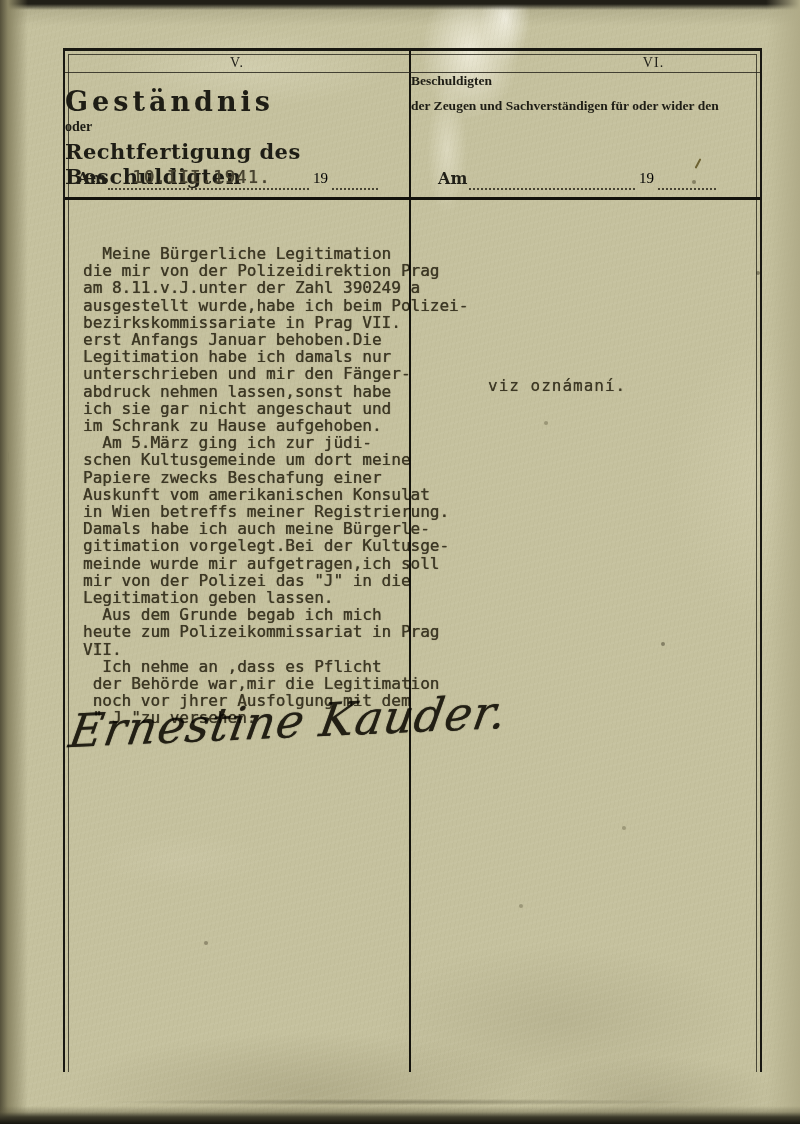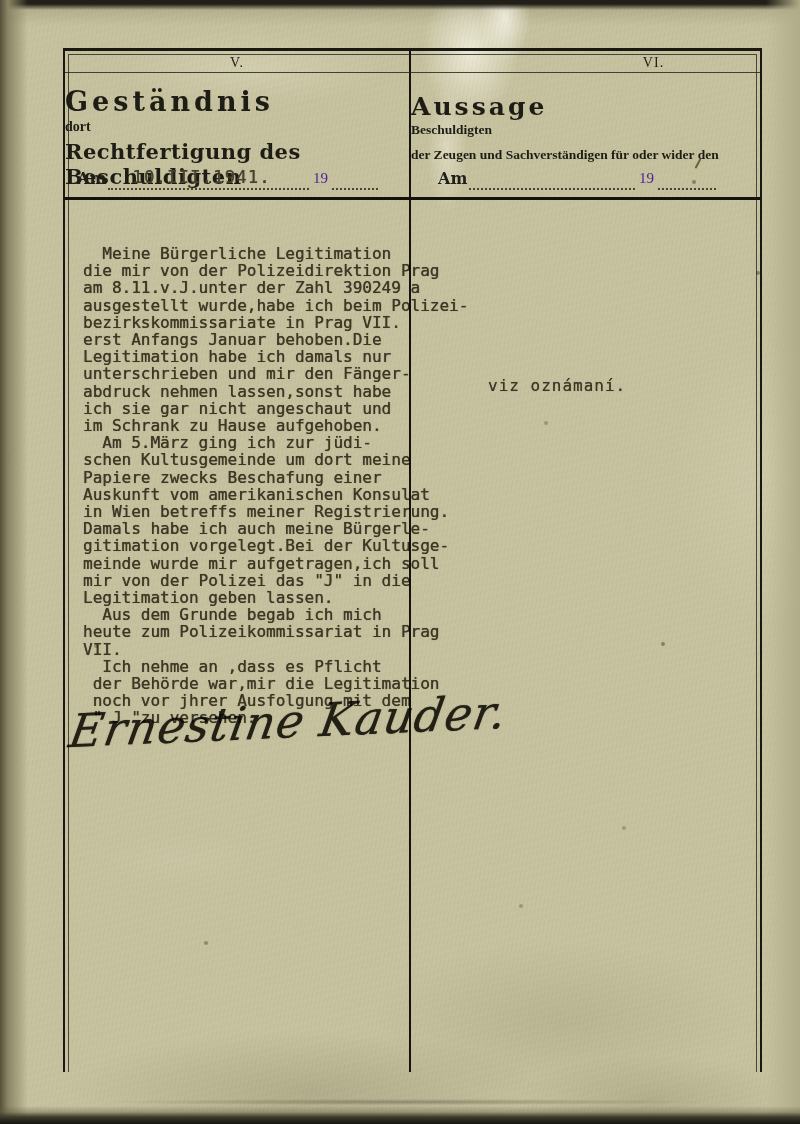--- a/index.html
+++ b/index.html
@@ -77,21 +77,21 @@
 
   .am-row{position:absolute;top:116px;height:24px;display:flex;align-items:center;}
   .am-row.am-left{left:12px;width:303px;}
   .am-row.am-right{left:373px;width:280px;}
   .am-label{font-family:"DejaVu Serif", serif;font-weight:bold;font-size:16px;
     color:#201f17;padding-bottom:1px;}
   .dotline{flex:1 1 auto;border-bottom:2px dotted rgba(58,54,40,0.9);height:20px;
     position:relative;margin:0 2px;}
   .dotline.tail-left{flex:0 0 46px;}
   .dotline.tail-right{flex:0 0 58px;}
-  .year{font-size:15px;color:#4c1d95;padding:0 2px 1px 2px;}
+  .year{font-size:15px;color:#000000;padding:0 2px 1px 2px;}
   .typed-date{position:absolute;left:24px;bottom:1px;white-space:nowrap;
     font-family:"DejaVu Sans Mono", monospace;font-size:17.5px;letter-spacing:1px;
     color:#47422f;text-shadow:0 0 0.7px rgba(71,66,47,0.9);margin-top:36px;}
 
   
   .typed-block{position:absolute;left:83px;top:245px;margin:0;z-index:5;
     font-family:"DejaVu Sans Mono", monospace;font-size:16px;line-height:17.2px;
     color:#4e493a;white-space:pre;mix-blend-mode:multiply;
     text-shadow:0 0 0.7px rgba(78,73,58,0.85), 0.5px 0.3px 0 rgba(78,73,58,0.3);}
   .typed-note{position:absolute;left:488px;top:336px;z-index:5;
@@ -118,26 +118,25 @@
     <div class="inner-border"></div>
     <div class="col-divider"></div>
     <div class="rule-thin"></div>
     <div class="rule-thick"></div>
 
     <div class="numeral left">V.</div>
     <div class="numeral right">VI.</div>
 
     <div class="hdr left">
       <div class="heading-main">Geständnis</div>
-      <div class="connector">dort</div>
+      <div class="connector">oder</div>
       <div class="subheading">Rechtfertigung des Beschuldigten</div>
     </div>
 
     <div class="hdr right">
-      <div class="heading-main">Aussage</div>
       <div class="subline">Beschuldigten</div>
       <div class="subline first">der Zeugen und Sachverständigen für oder wider den</div>
     </div>
 
     <div class="am-row am-left">
       <span class="am-label">Am</span>
       <span class="dotline">
         <span class="typed-date">10.III.1941.</span>
       </span>
       <span class="year">19</span>

